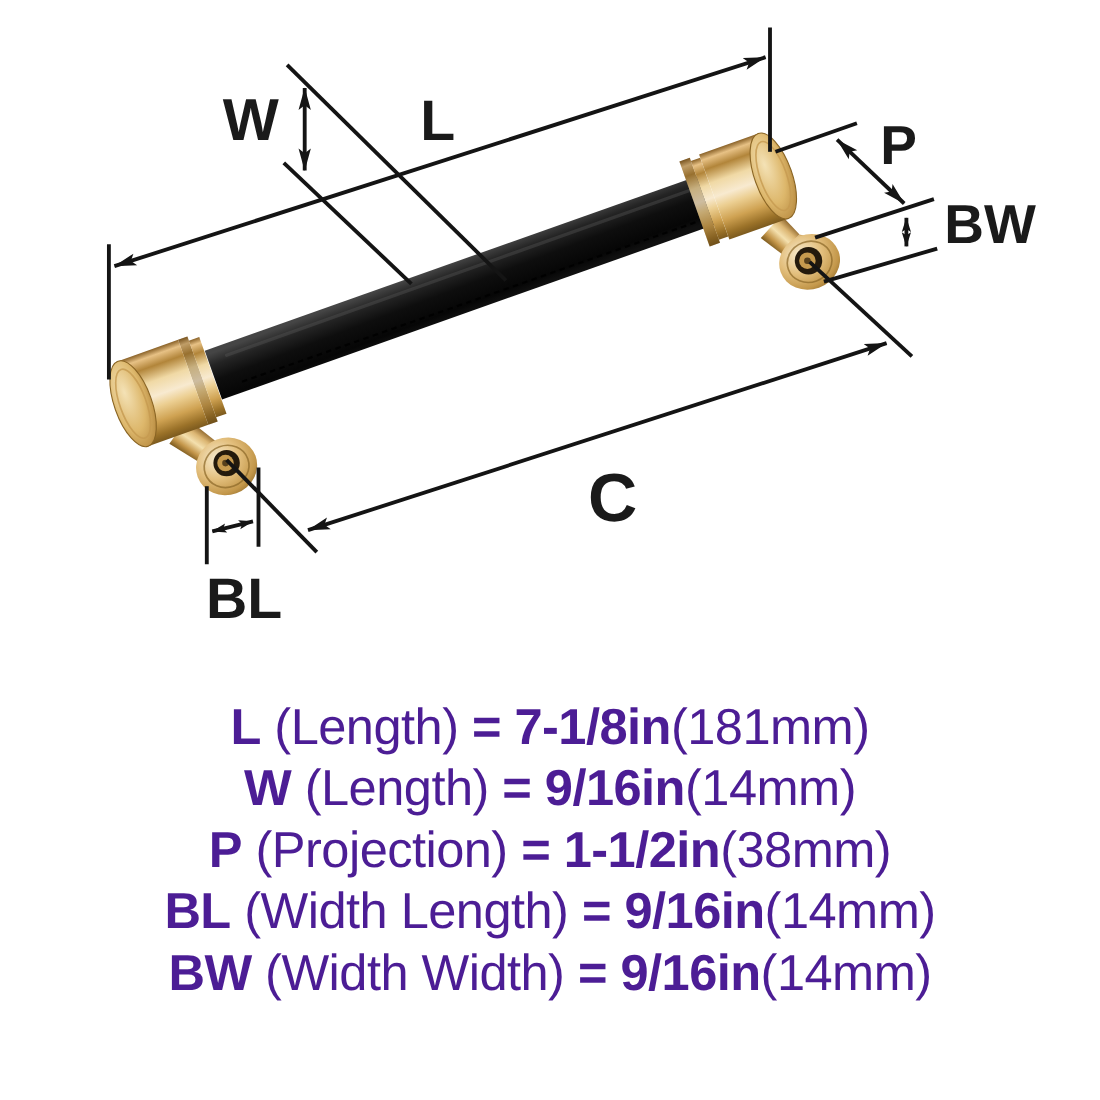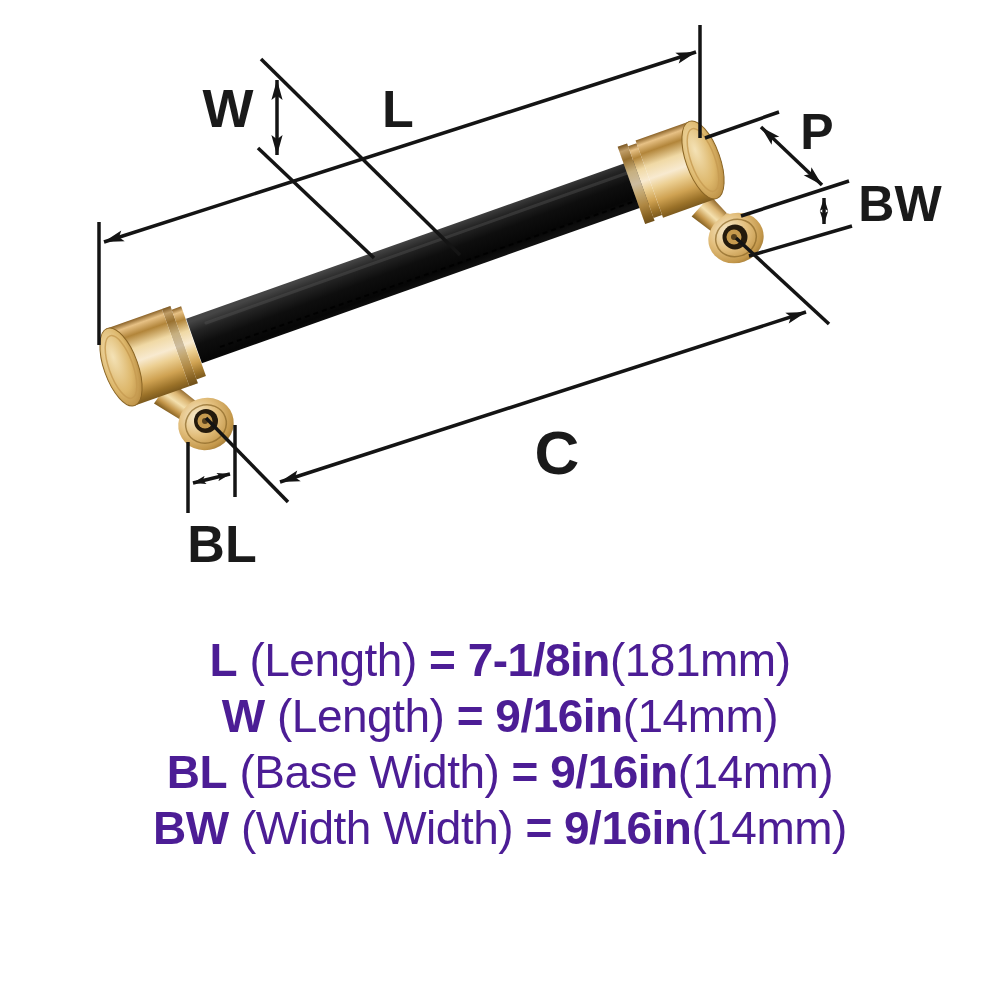--- a/index.html
+++ b/index.html
@@ -179,22 +179,28 @@
       <span class="lg-b">=</span>
       <span class="lg-b">7-1/8in</span><span class="lg-r">(181mm)</span>
     </div>
     <div class="legend-row">
       <span class="lg-b">W</span>
       <span class="lg-r">(Length)</span>
       <span class="lg-b">=</span>
       <span class="lg-b">9/16in</span><span class="lg-r">(14mm)</span>
     </div>
     <div class="legend-row">
+      <span class="lg-b">P</span>
+      <span class="lg-r">(Projection)</span>
+      <span class="lg-b">=</span>
+      <span class="lg-b">1-1/2in</span><span class="lg-r">(38mm)</span>
+    </div>
+    <div class="legend-row">
       <span class="lg-b">BL</span>
-      <span class="lg-r">(Base Width)</span>
+      <span class="lg-r">(Width Length)</span>
       <span class="lg-b">=</span>
       <span class="lg-b">9/16in</span><span class="lg-r">(14mm)</span>
     </div>
     <div class="legend-row">
       <span class="lg-b">BW</span>
       <span class="lg-r">(Width Width)</span>
       <span class="lg-b">=</span>
       <span class="lg-b">9/16in</span><span class="lg-r">(14mm)</span>
     </div>
   </div>

